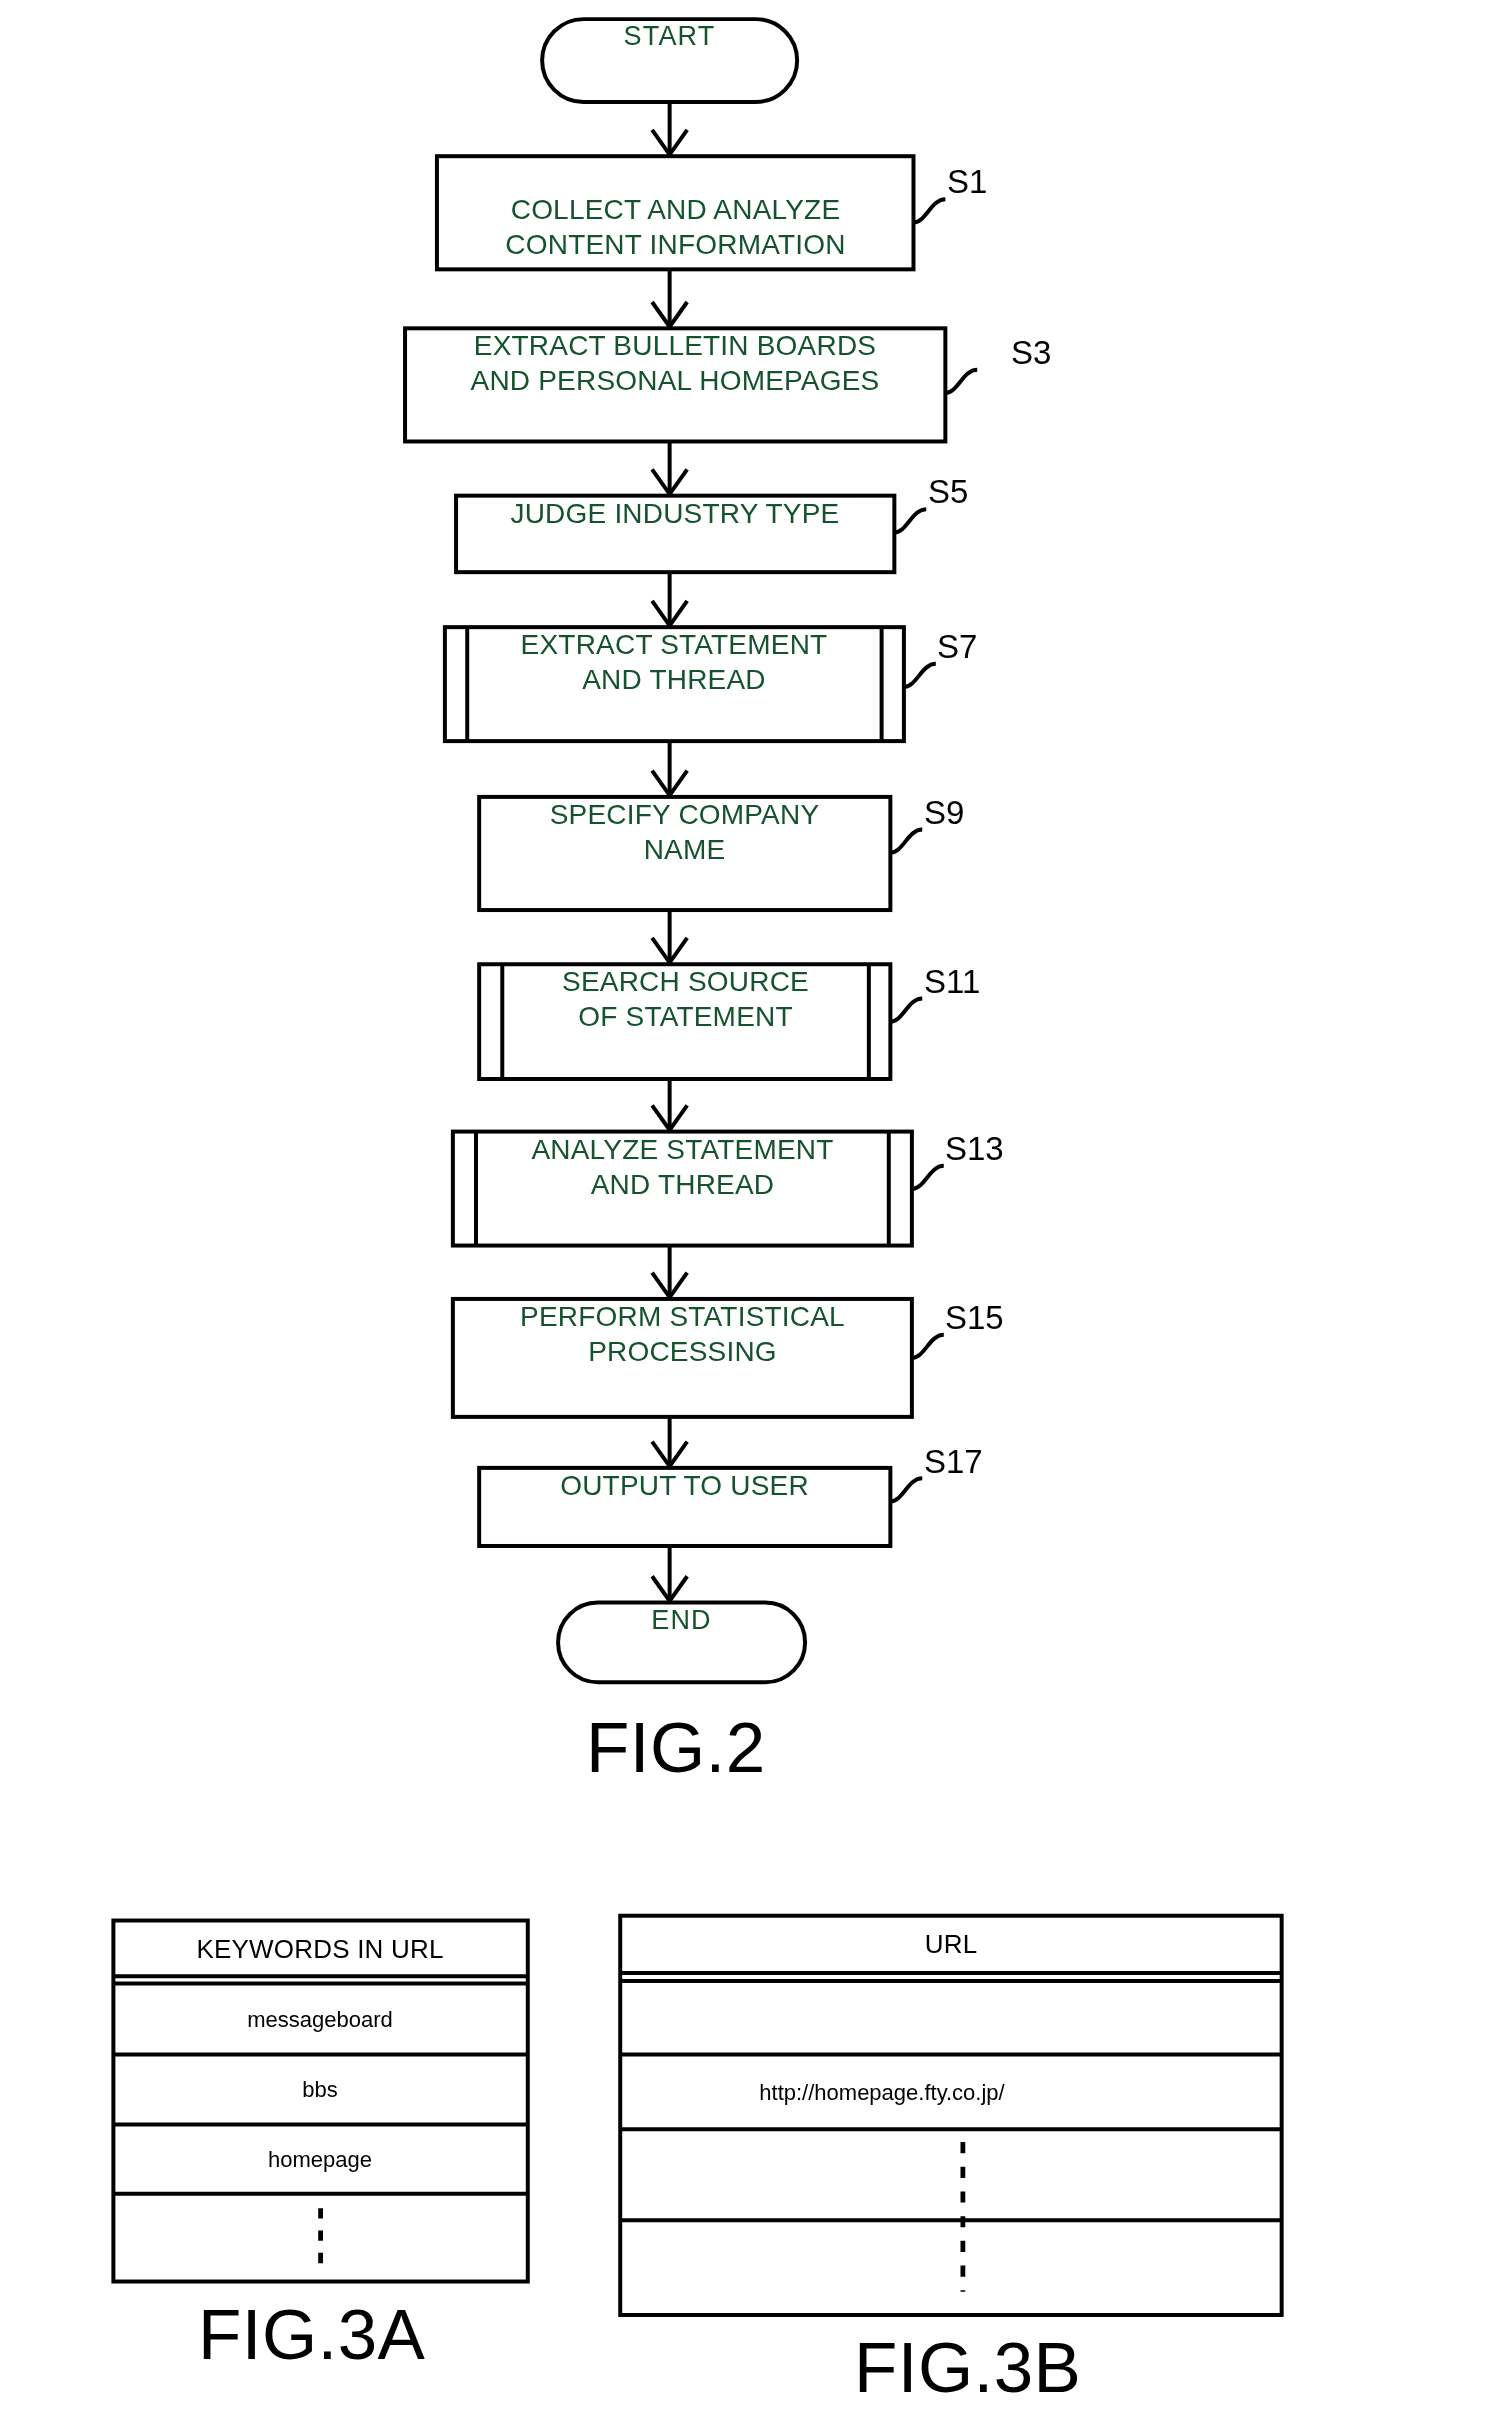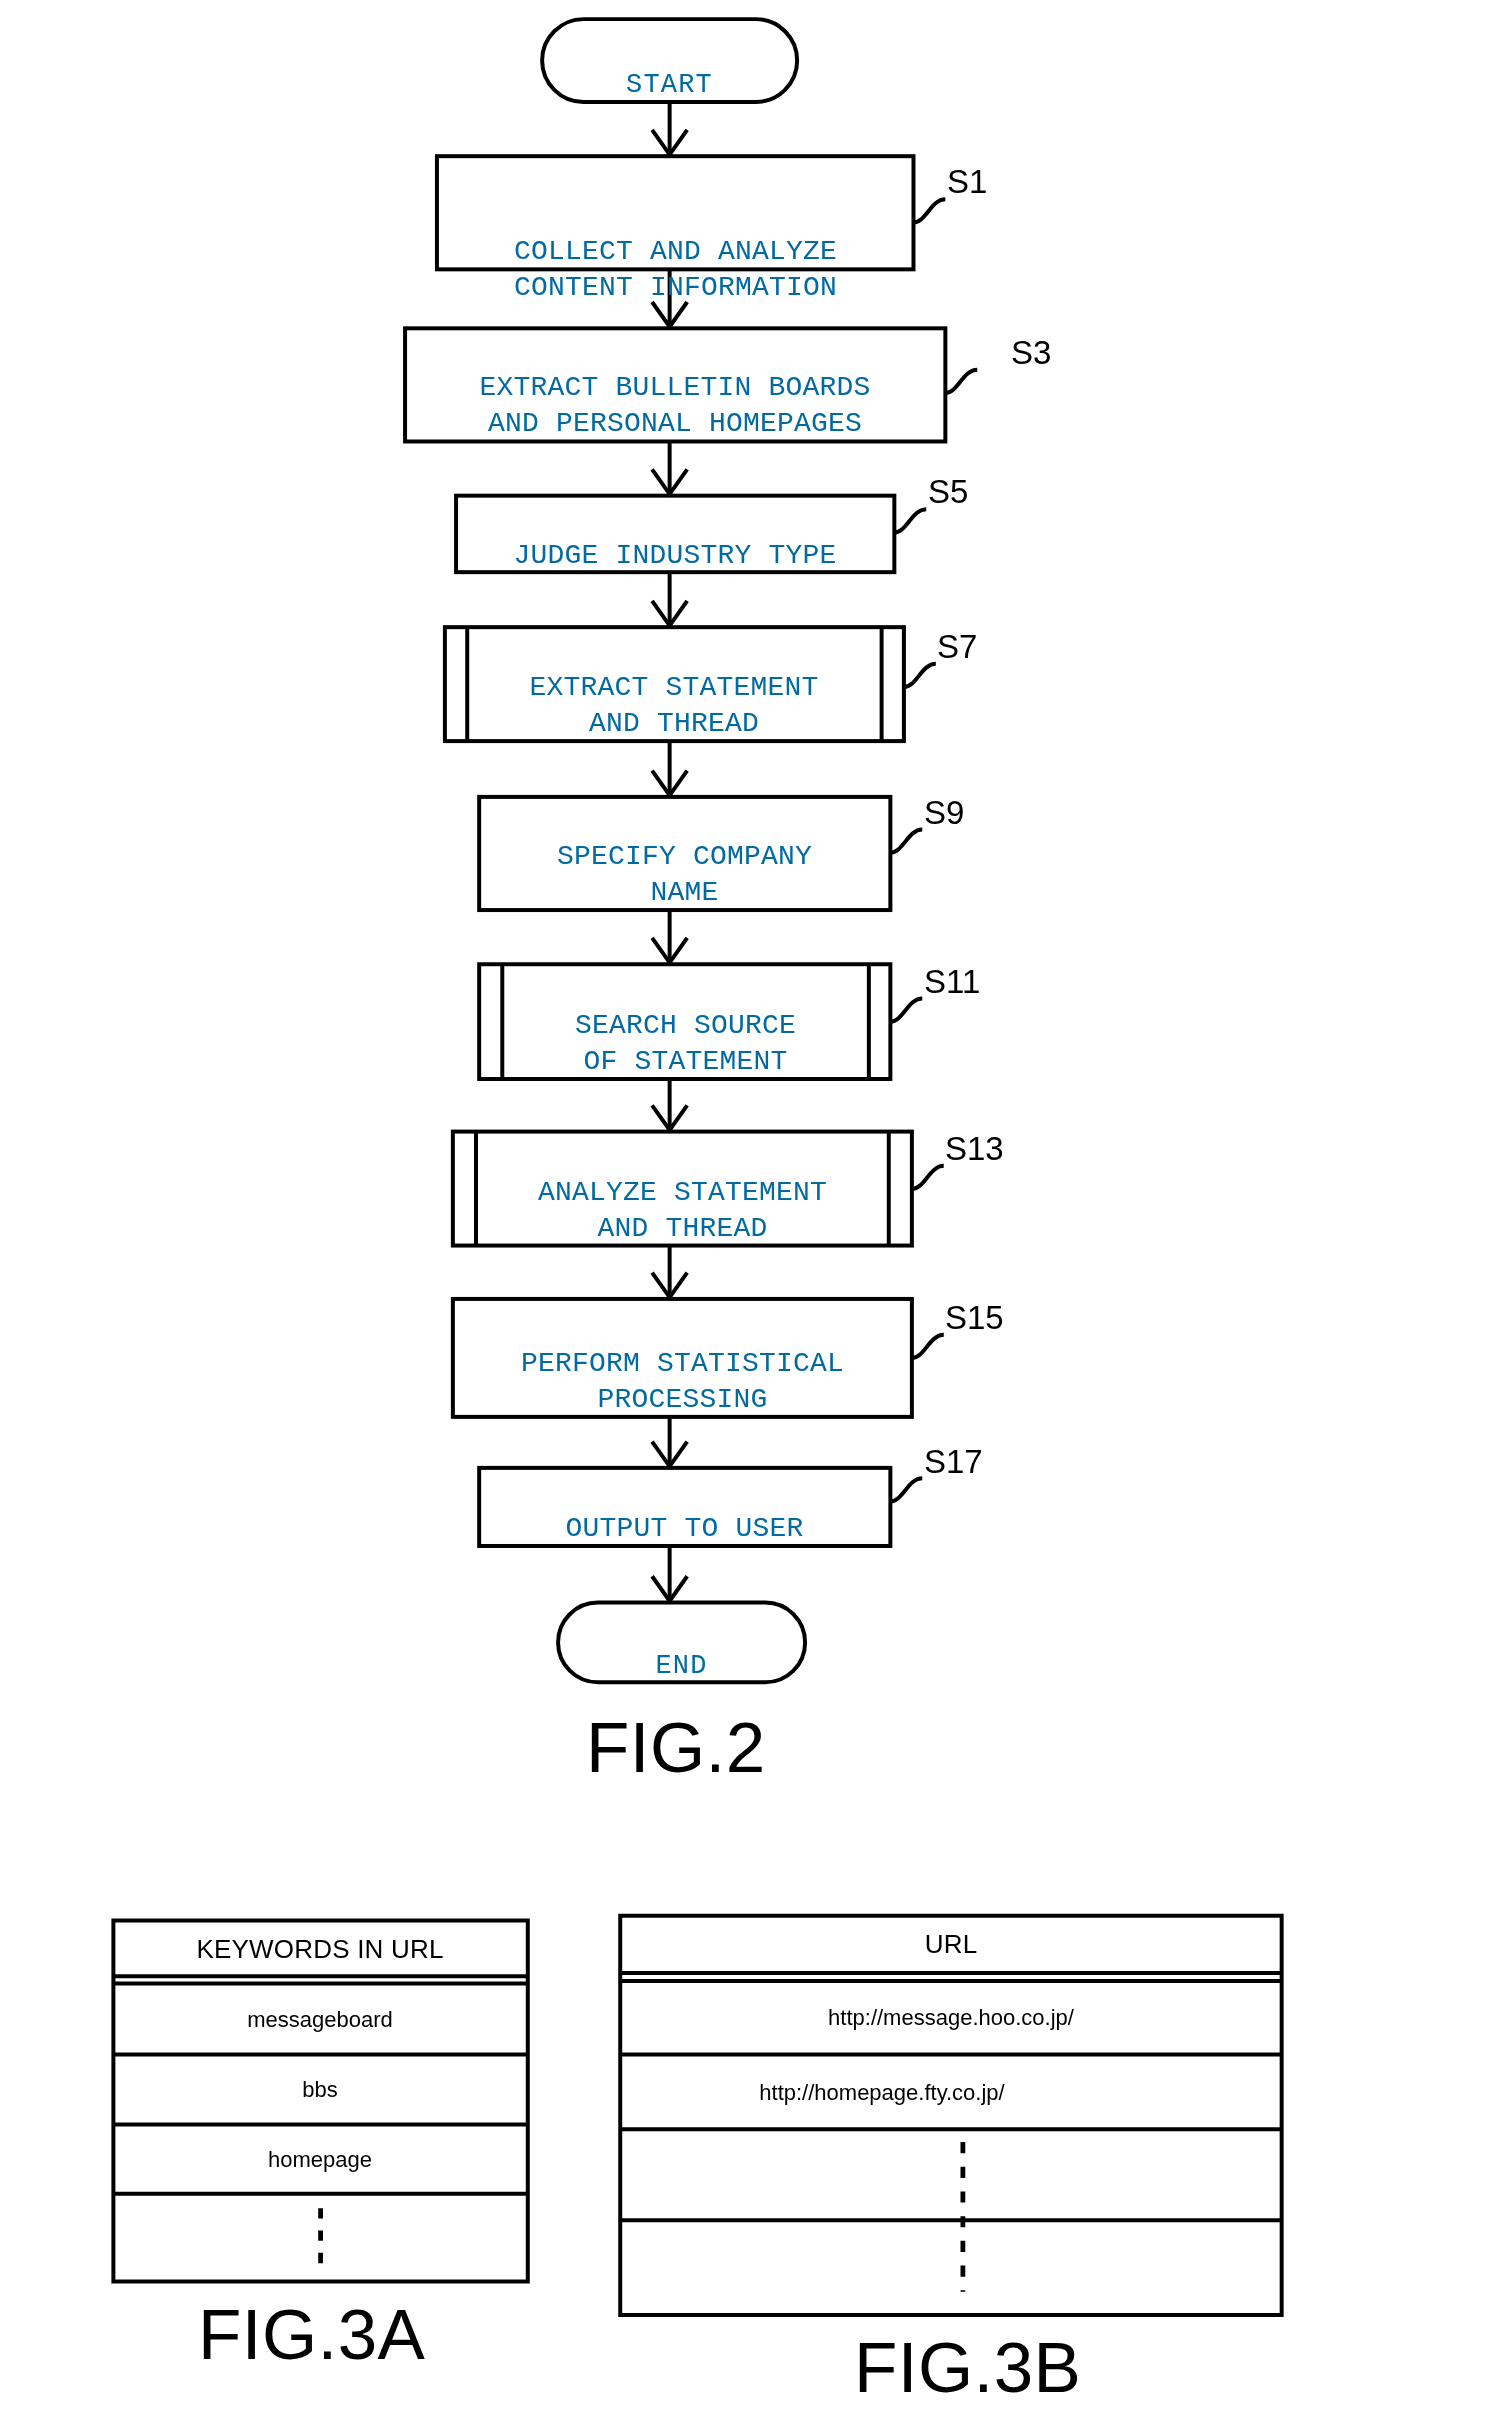--- a/index.html
+++ b/index.html
@@ -28,27 +28,27 @@
     top: 0;
     width: 1509px;
     height: 2413px;
   }
   
   .node-text {
     position: absolute;
     display: flex;
     flex-direction: column;
     align-items: center;
-    justify-content: flex-end;
+    justify-content: flex-start;
     text-align: center;
-    font-family: Liberation Mono, monospace;
+    font-family: Liberation Sans, sans-serif;
     font-size: 28px;
     line-height: 1.26;
     letter-spacing: 0.2px;
-    color: #0369a1;
+    color: #14532d;
     pointer-events: none;
   }
   .node-text.term { font-size: 27px; letter-spacing: 1.2px; }
   .step-label {
     position: absolute;
     font-family: "Liberation Sans", sans-serif;
     font-size: 33px;
     color: #000;
     white-space: nowrap;
   }
@@ -232,21 +232,20 @@
 
   <div class="tbl-cell tbl-head" style="left:113px; top:1921px; width:414px; height:56px;">KEYWORDS IN URL</div>
   <div class="tbl-cell tbl-body" style="left:113px; top:1984px; width:414px; height:71px;">messageboard</div>
   <div class="tbl-cell tbl-body" style="left:113px; top:2055px; width:414px; height:70px;">bbs</div>
   <div class="tbl-cell tbl-body" style="left:113px; top:2125px; width:414px; height:69px;">homepage</div>
   <div class="tbl-cell tbl-body" style="left:113px; top:2194px; width:414px; height:88px;"></div>
 
   <div class="fig-label" style="left:198px; top:2294px;">FIG.3A</div>
 
   <div class="tbl-cell tbl-head" style="left:620px; top:1916px; width:662px; height:57px;">URL</div>
-  <div class="tbl-cell tbl-body" style="left:620px; top:1981px; width:662px; height:73px;">http://message.hoo.co.jp/</div>
   <div class="tbl-cell tbl-body" style="left:620px; top:2055px; width:524px; height:75px;">http://homepage.fty.co.jp/</div>
   <div class="tbl-cell tbl-body" style="left:620px; top:2130px; width:662px; height:91px;"></div>
   <div class="tbl-cell tbl-body" style="left:620px; top:2221px; width:662px; height:95px;"></div>
 
   <div class="fig-label" style="left:854px; top:2327px;">FIG.3B</div>
 
 </div>
 
 
 </body></html>

